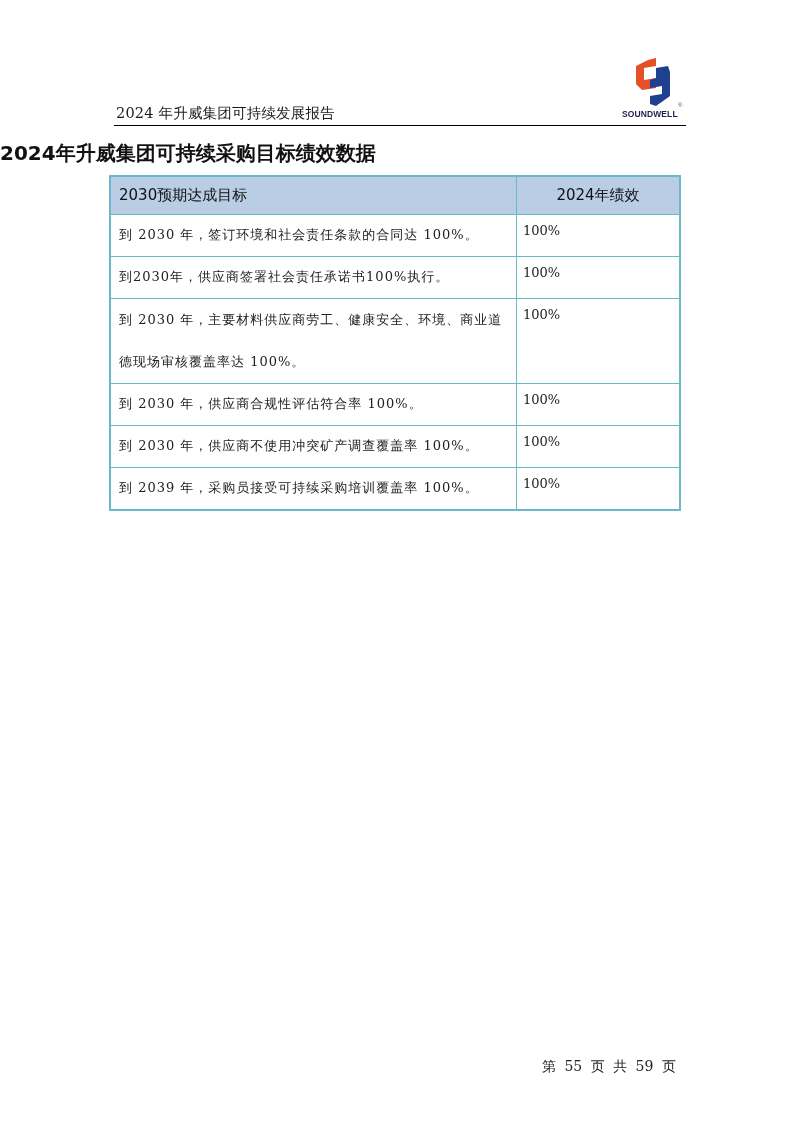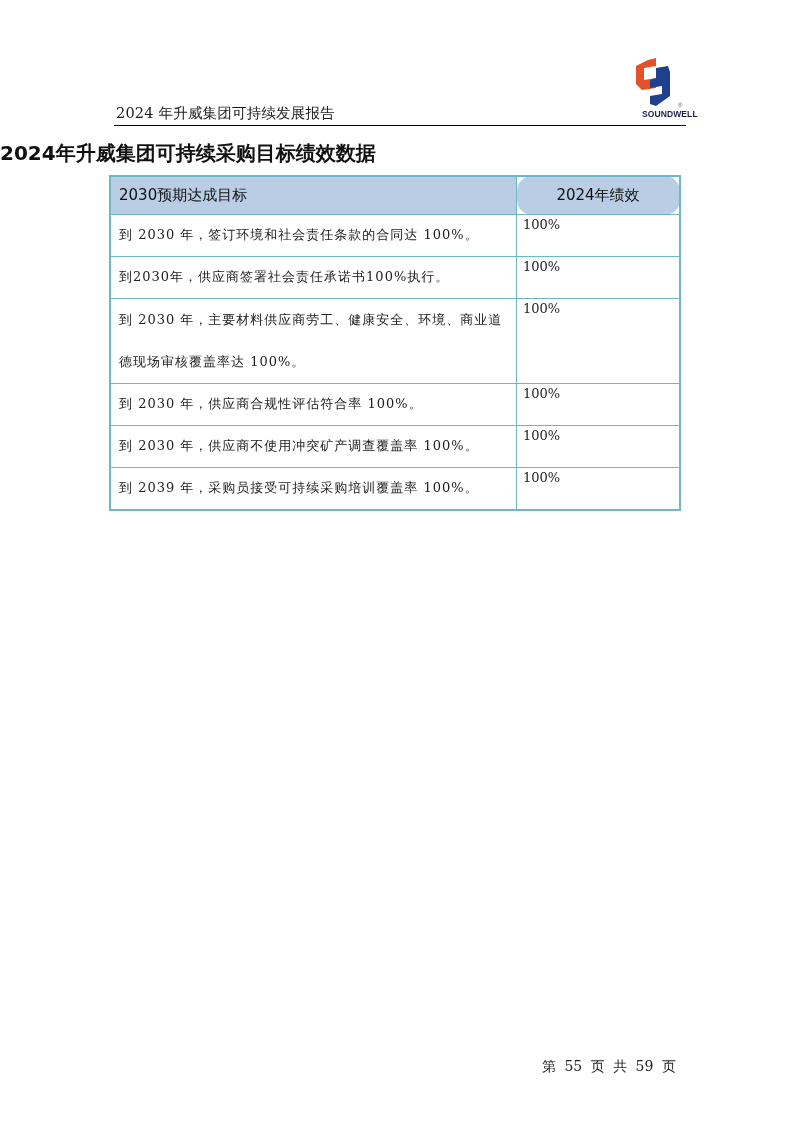--- a/index.html
+++ b/index.html
@@ -3,35 +3,35 @@
 <meta charset="utf-8">
 <style>
   html, body { margin: 0; padding: 0; background: #ffffff; }
   body { width: 794px; height: 1123px; position: relative; overflow: hidden;
          font-family: "DejaVu Serif", "Liberation Serif", serif; color: #1a1a1a; }
   .header-title { position: absolute; left: 116px; top: 104px; font-size: 14.5px; letter-spacing: 0.2px; }
   .header-rule { position: absolute; left: 114px; top: 125px; width: 572px; height: 1px; background: #000; }
   .logo { position: absolute; left: 622px; top: 58px; width: 66px; height: 64px; }
   .logo svg { position: absolute; left: 12px; top: 0; }
   .logo .brand { position: absolute; left: 0; top: 51px; font-family: "Liberation Sans", sans-serif;
-                 font-weight: bold; font-size: 8.5px; color: #1b1f4a; letter-spacing: 0.1px; margin-left: 20px; }
+                 font-weight: bold; font-size: 8.5px; color: #1b1f4a; letter-spacing: 0.1px; }
   .logo .reg { position: absolute; left: 56px; top: 44px; font-family: "Liberation Sans", sans-serif; font-size: 6px; color: #555; }
   .doc-title { position: absolute; left: 0; width: 794px; top: 140px; text-align: left;
                font-family: "DejaVu Sans", "Liberation Sans", sans-serif; font-weight: bold; font-size: 20px; color: #111; }
   table.goals { position: absolute; left: 109px; top: 175px; width: 572px; border-collapse: collapse;
                 border: 2px solid #6cb8c6; }
   table.goals th, table.goals td { border: 1.5px solid #6cb8c6; font-weight: normal; }
   table.goals th { background: #b9cde4; height: 35px; font-size: 15px; color: #111;
                    font-family: "DejaVu Sans", "Liberation Sans", sans-serif; }
   th.col-goal { text-align: left; padding-left: 8px; width: 396px; }
-  th.col-perf { text-align: center; border-radius: 15px; }
+  th.col-perf { text-align: center; }
   table.goals td { font-size: 13px; vertical-align: top; color: #222; }
   td.goal { padding: 11px 8px 0 8px; height: 30px; letter-spacing: 1px; margin-left: 16px; }
   td.goal.tall { height: 73px; line-height: 42px; padding-top: 0; }
-  td.perf { padding: 2px 6px 0 6px; font-size: 11.5px; }
+  td.perf { padding: 8px 6px 0 6px; font-size: 11.5px; }
   .footer { position: absolute; left: 542px; top: 1058px; font-size: 14px; word-spacing: 4px; color: #222; }
 </style>
 </head>
 <body>
 
 <div class="header-title">2024 年升威集团可持续发展报告</div>
 
 <div class="logo">
   <svg width="38" height="48" viewBox="0 0 38 48">
     <polygon points="14,2 22,0 22,8 10,10 10,22 22,20 22,30 8,32 2,26 2,8" fill="#e4502a"></polygon>

